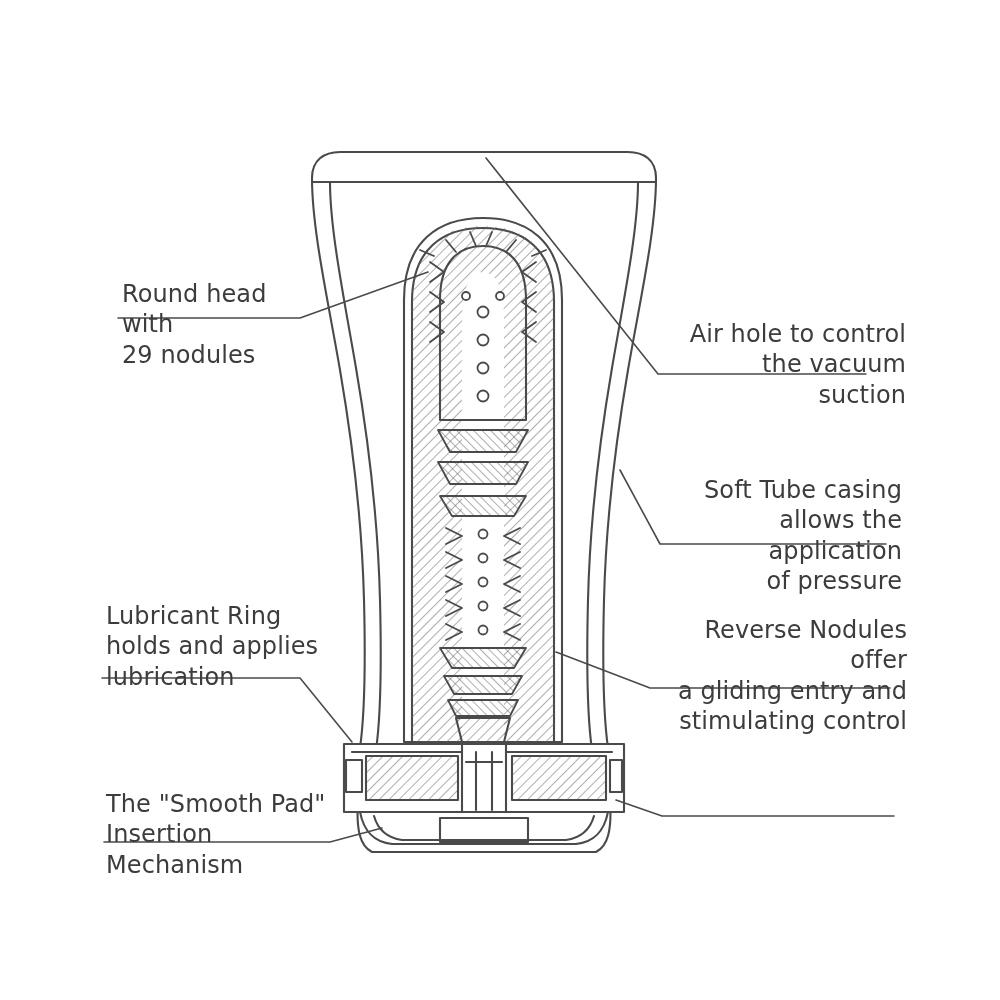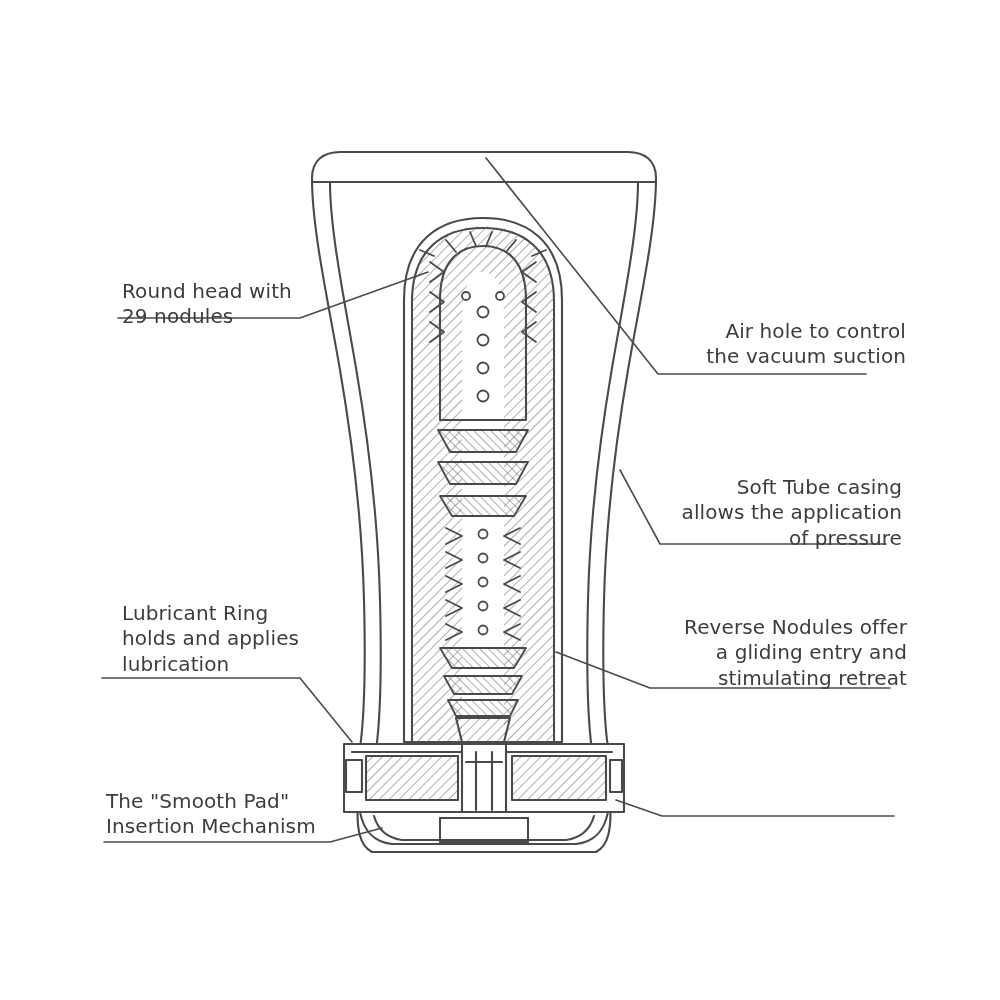--- a/index.html
+++ b/index.html
@@ -23,34 +23,34 @@
   }
   svg.diagram {
     position: absolute;
     left: 0;
     top: 0;
     width: 1000px;
     height: 1000px;
   }
   .callout {
     position: absolute;
-    font-size: 20px;
+    font-size: 24px;
     line-height: 1.27;
     color: #3c3c3c;
     letter-spacing: 0.1px;
     white-space: pre-line;
   }
   .callout.right { text-align: right; }
   .callout.left  { text-align: left; }
 
   
   #c-round-head   { left: 122px; top: 279px; width: 200px; }
   #c-air-hole     { left: 676px; top: 319px; width: 230px; }
   #c-soft-tube    { left: 666px; top: 475px; width: 236px; }
-  #c-lubricant    { left: 106px; top: 601px; width: 230px; margin-left: 16px; }
+  #c-lubricant    { left: 106px; top: 601px; width: 230px; }
   #c-reverse      { left: 657px; top: 615px; width: 250px; }
   #c-smooth-pad   { left: 106px; top: 789px; width: 240px; }
   #c-tightening   { left: 674px; top: 765px; width: 240px; }
 </style>
 </head>
 <body>
 
 <div id="stage">
 
   <svg class="diagram" viewBox="0 0 1000 1000">
@@ -203,19 +203,19 @@
   <div class="callout right" id="c-soft-tube">Soft Tube casing
 allows the application
 of pressure</div>
 
   <div class="callout left" id="c-lubricant">Lubricant Ring
 holds and applies
 lubrication</div>
 
   <div class="callout right" id="c-reverse">Reverse Nodules offer
 a gliding entry and
-stimulating retreat</div>
+stimulating control</div>
 
   <div class="callout left" id="c-smooth-pad">The "Smooth Pad"
 Insertion Mechanism</div>
 
 
 </div>
 
 </body></html>

